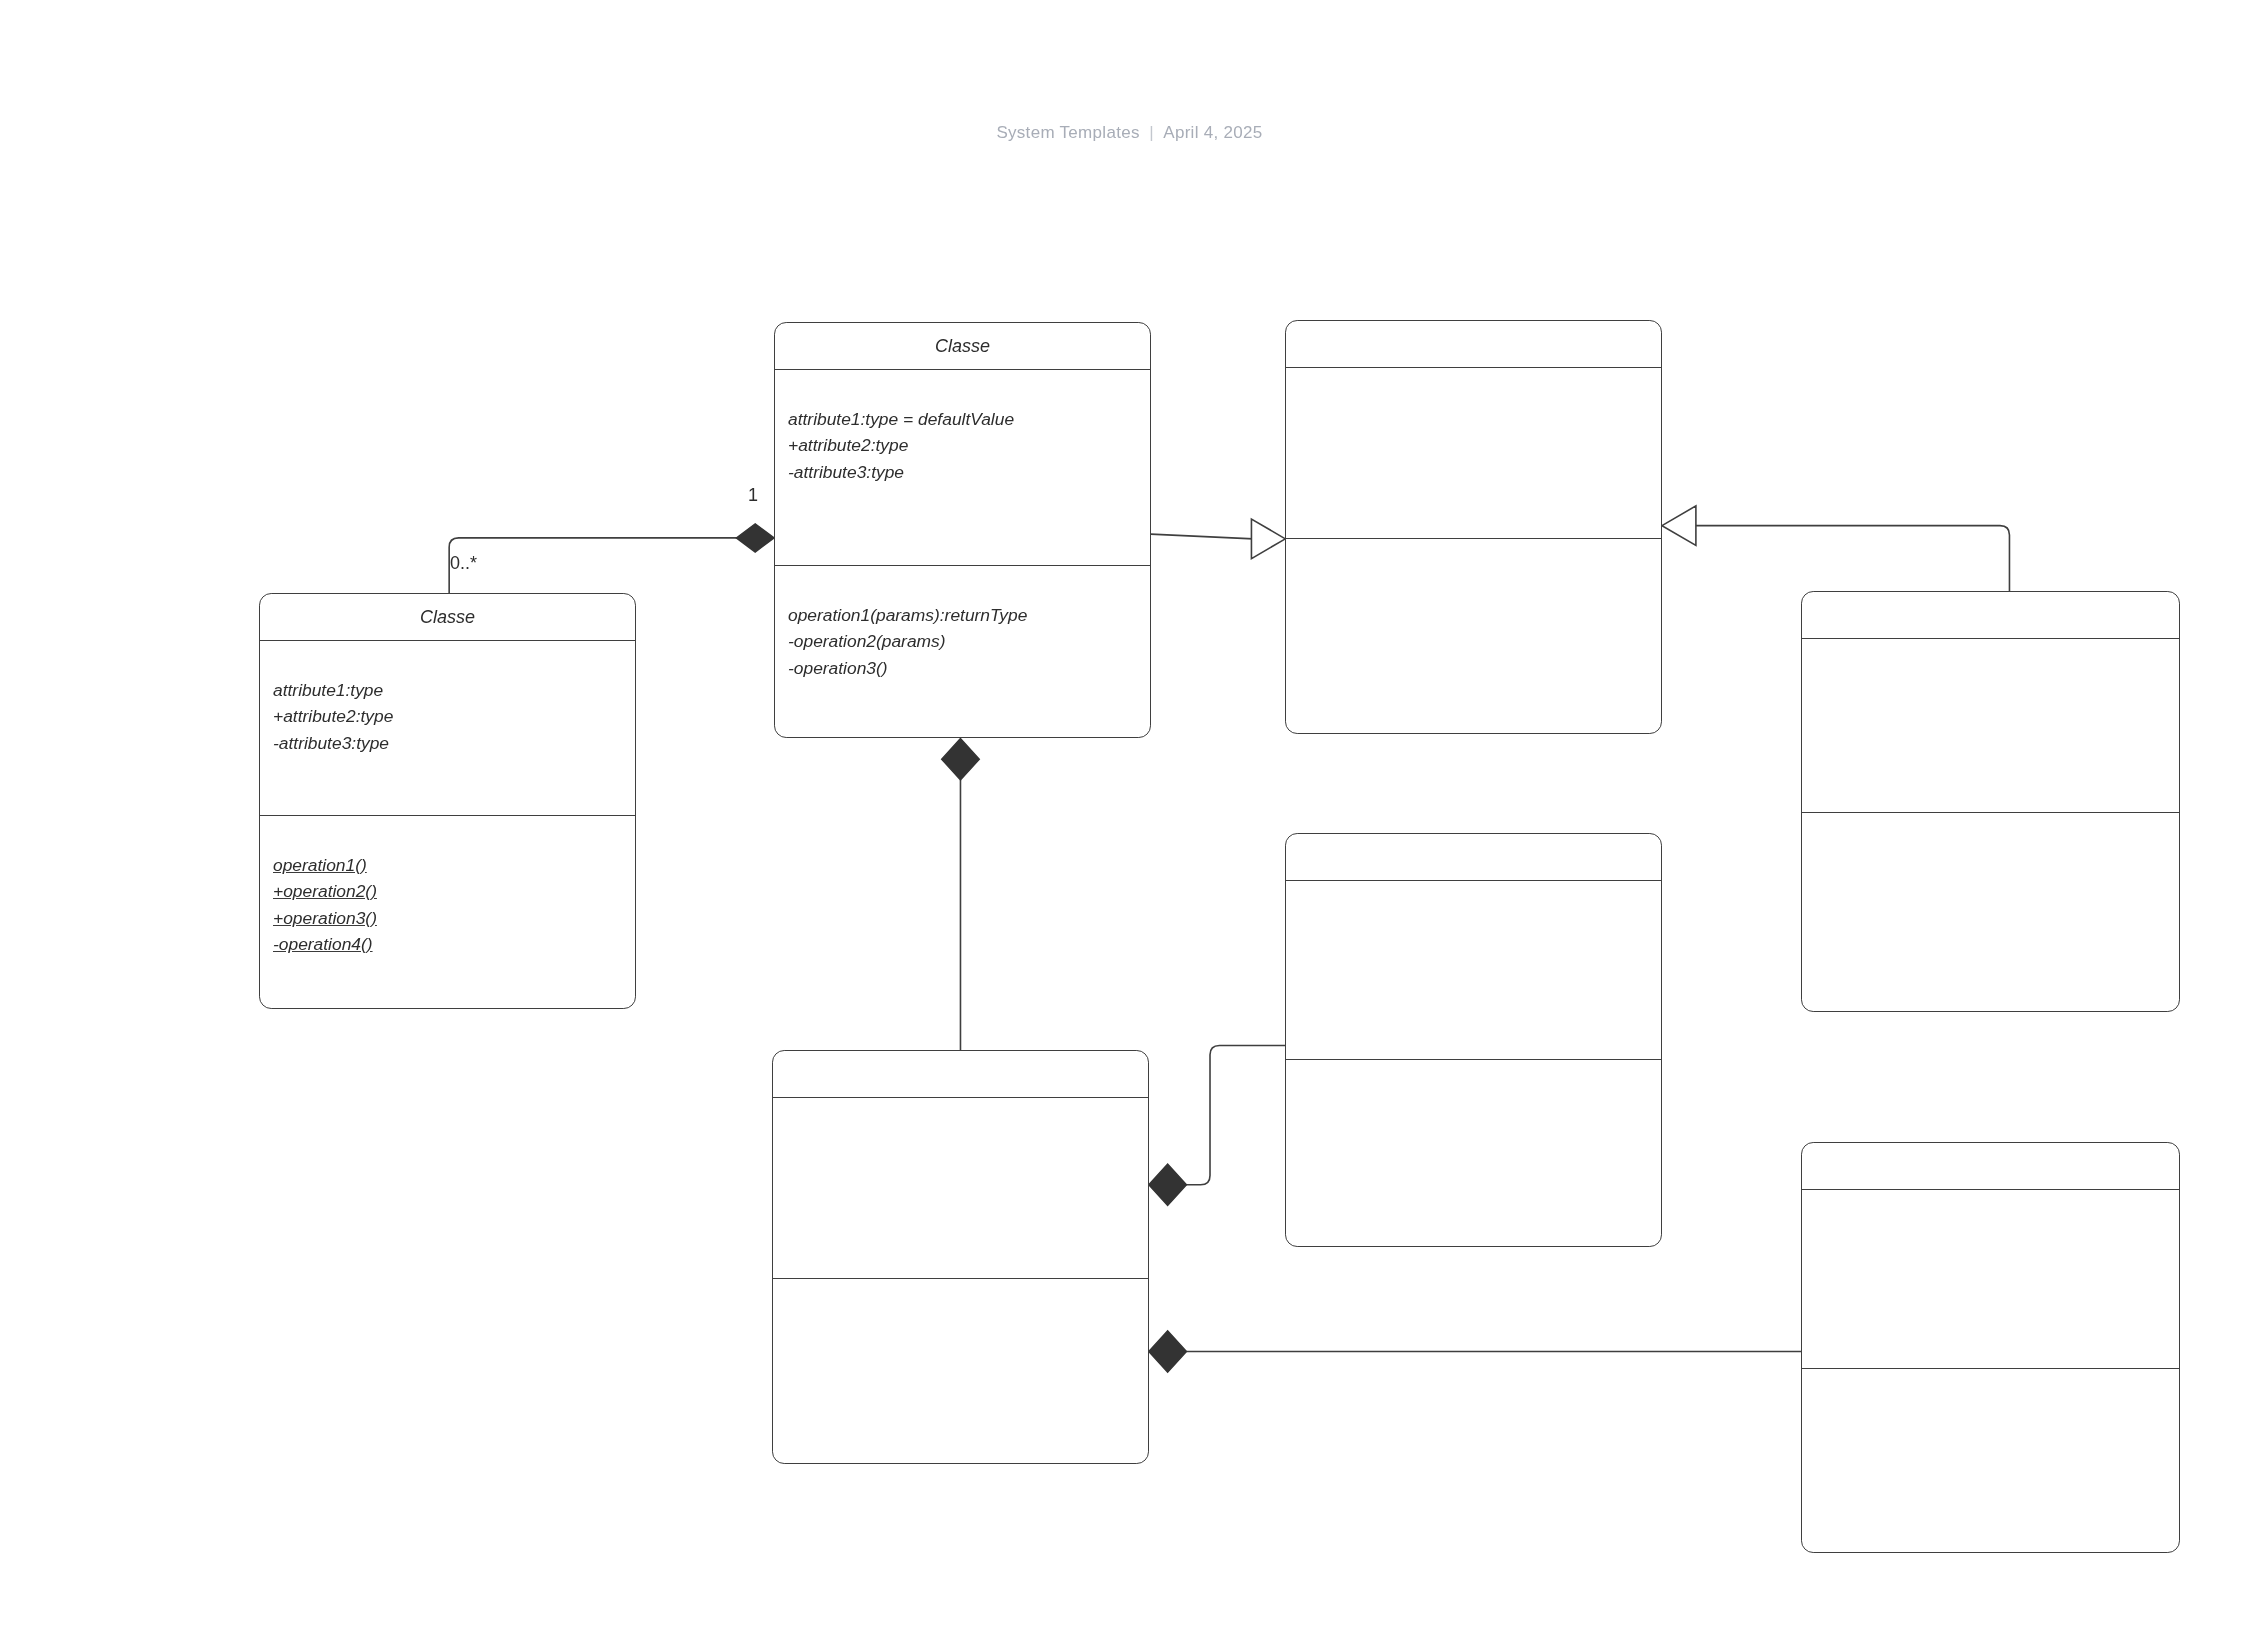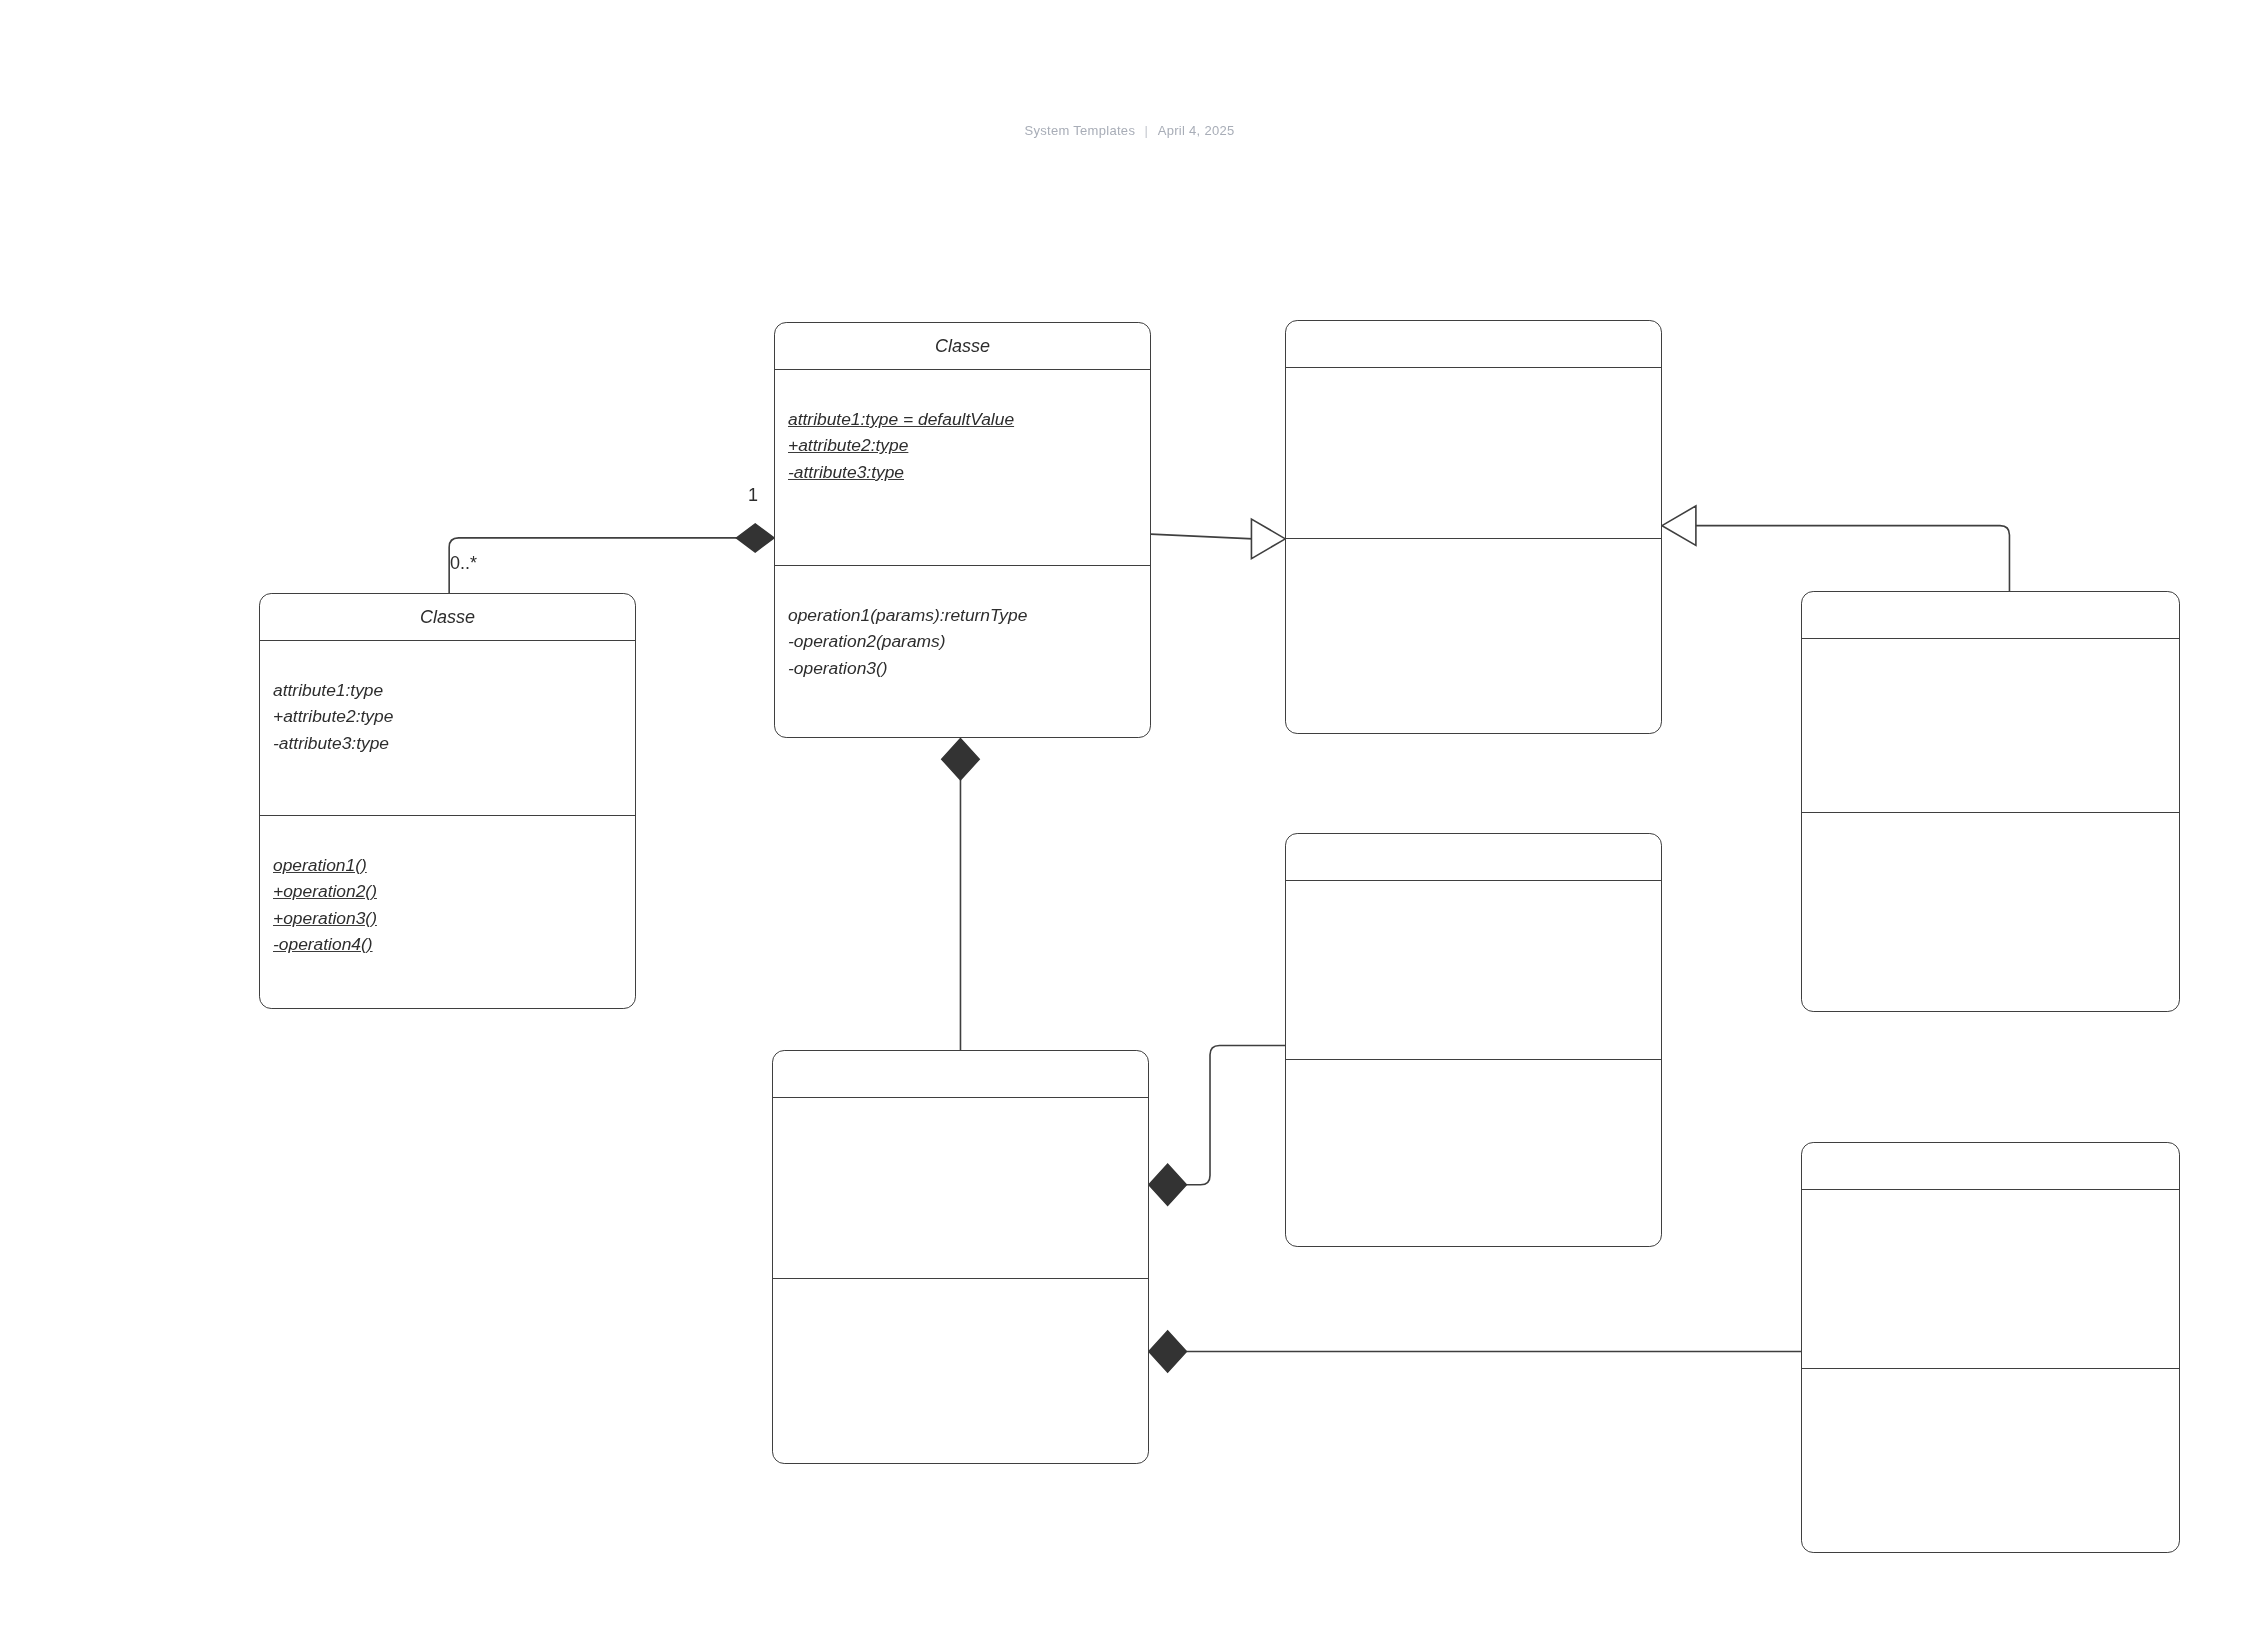--- a/index.html
+++ b/index.html
@@ -29,21 +29,21 @@
     font-weight: bold;
     color: #9aa0ad;
     letter-spacing: 0.2px;
     line-height: 1.15;
     display: inline-block;
     padding: 0 5.6px 9.4px 5.6px;
     border-bottom: 2.8px solid #b3b8c2;
   }
   #doc-subtitle {
     margin-top: 10.4px;
-    font-size: 13px;
+    font-size: 17px;
     color: #a8adb7;
     letter-spacing: 0.3px;
   }
   #doc-subtitle .sep {
     color: #c3c7ce;
     margin: 0 9.4px;
     font-weight: 300;
   }
 
   
@@ -98,21 +98,21 @@
   .uml-line {
     font-style: italic;
     font-size: 17.4px;
     line-height: 1.52;
     color: #2d2d2d;
     white-space: nowrap;
   }
 
   
   #class-center { left: 774px; top: 322px; width: 377px; height: 416px; }
-  #class-center .uml-attrs { flex: 0 0 196px; text-decoration: underline; }
+  #class-center .uml-attrs { flex: 0 0 196px; }
   #class-center .uml-ops   { flex: 1 1 auto; }
 
   #class-left { left: 259px; top: 593px; width: 377px; height: 416px; }
   #class-left .uml-attrs { flex: 0 0 175px; }
   #class-left .uml-ops   { flex: 1 1 auto; text-decoration: underline; }
 
   .uml-empty .uml-name { border-bottom: 1.3px solid #3f3f3f; }
 
   #class-tr     { left: 1285px; top: 320px;  width: 377px; height: 414px; }
   #class-tr .uml-attrs { flex: 0 0 171px; }

